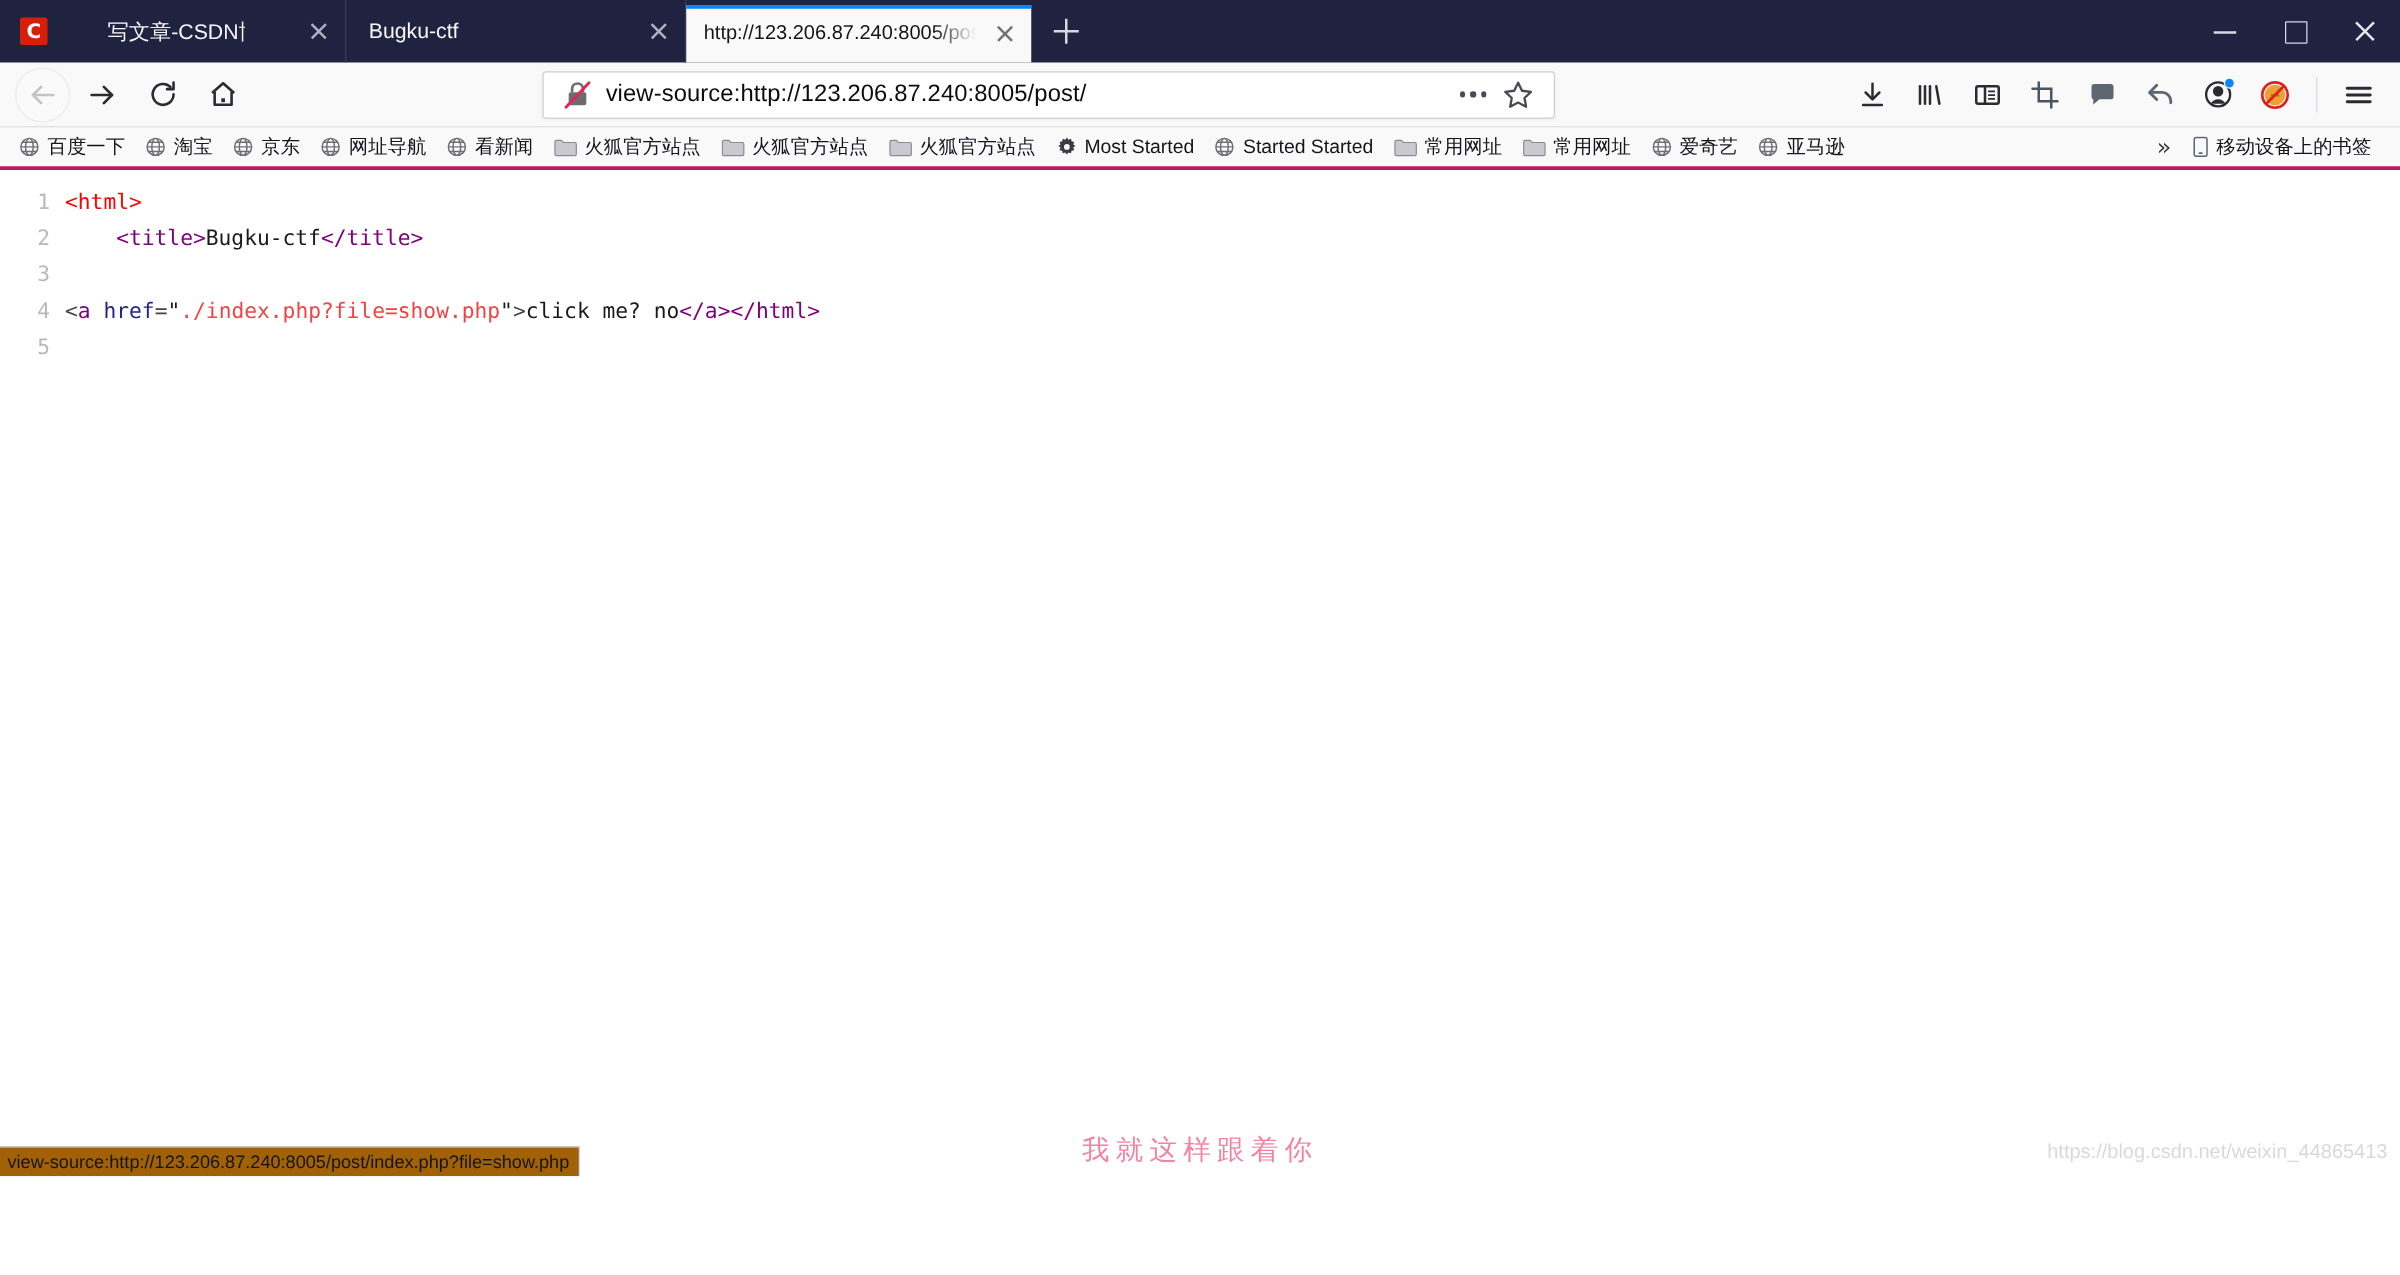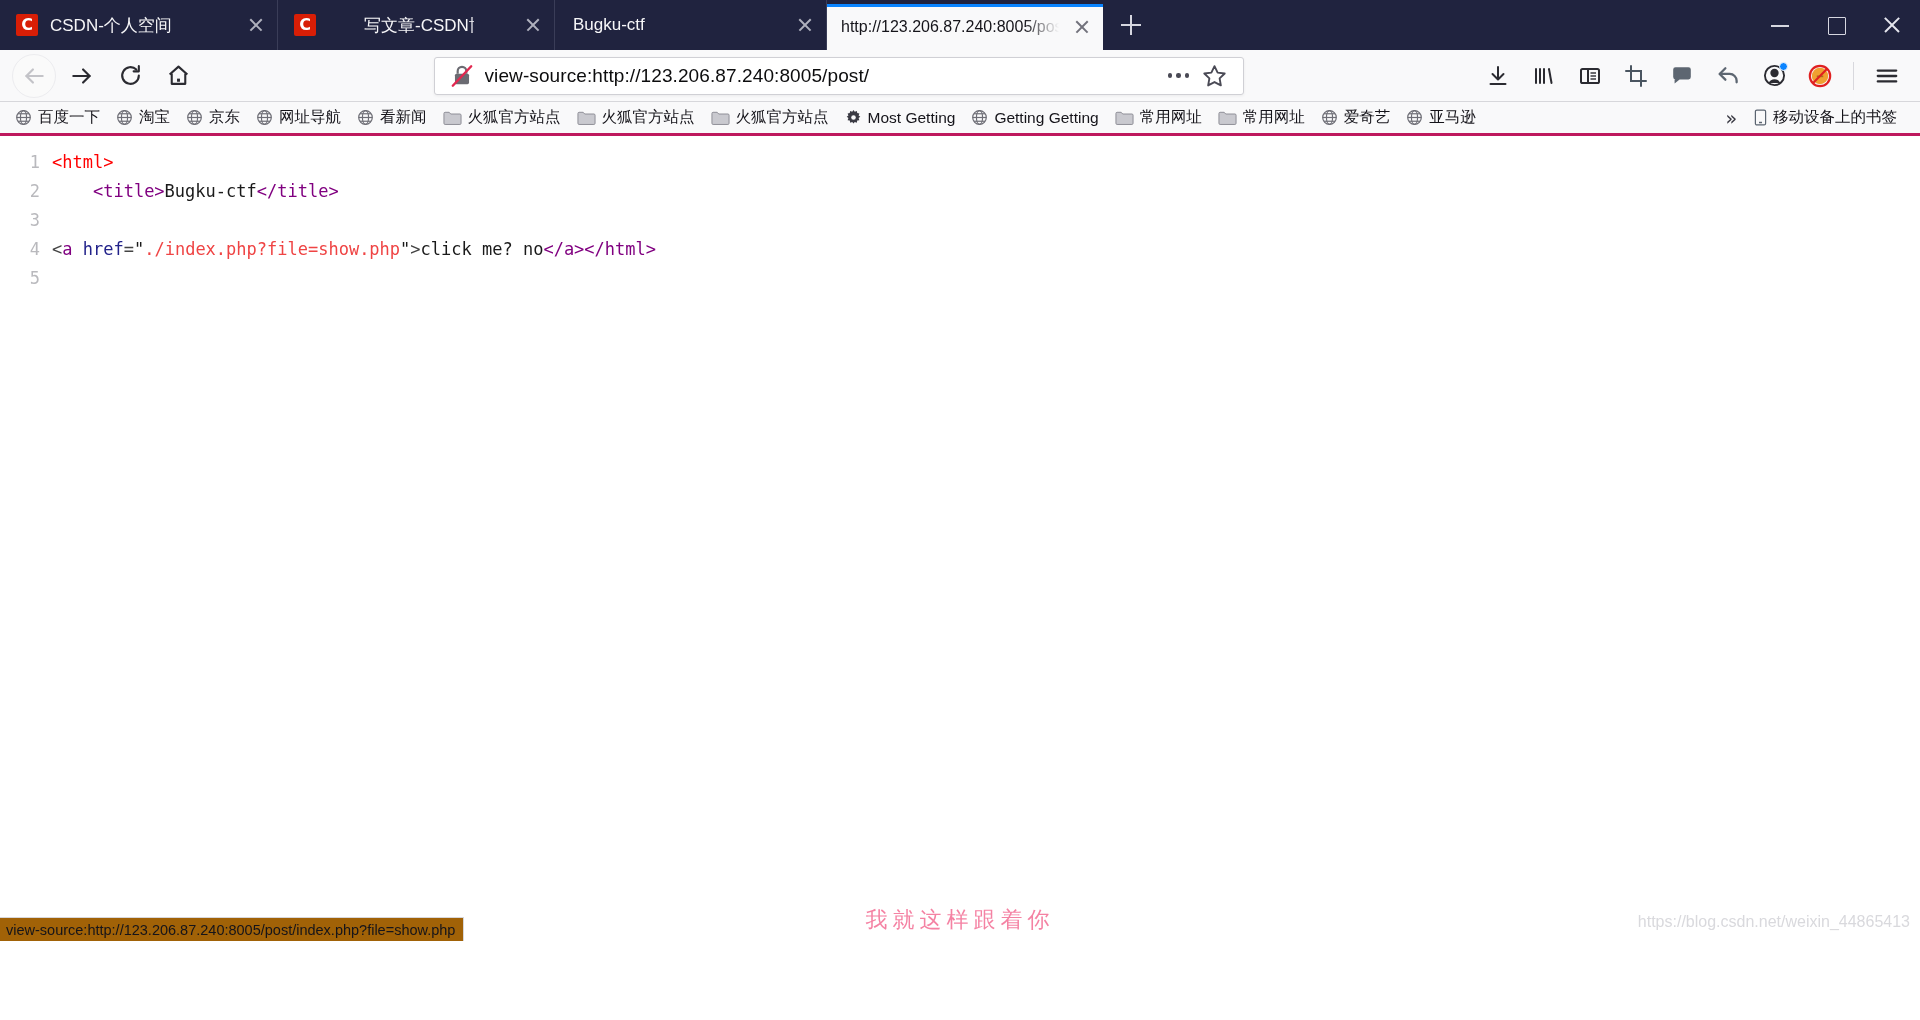--- a/index.html
+++ b/index.html
@@ -295,27 +295,20 @@
     font-size: 14.5px;
     color: #15141a;
     white-space: nowrap;
   }
 </style>
 </head>
 <body>
 
 <div id="tabstrip">
 
-  <div class="tab t1">
-    <span class="favicon">
-        <span class="csdn-ico"></span>
-      </span>
-    <span class="tlabel">CSDN-个人空间</span>
-    <span class="tclose"></span>
-  </div>
 
   <div class="tab t2">
     <span class="favicon">
         <span class="csdn-ico"></span>
       </span>
     <span class="tlabel">写文章-CSDN博客</span>
     <span class="tclose"></span>
   </div>
 
   <div class="tab t3">
@@ -566,34 +559,34 @@
     <span>火狐官方站点</span>
   </div>
 
   <div class="bm">
     <span class="bicon">
       <svg width="17" height="17" viewBox="0 0 20 20" fill="#3b3b44">
         <path d="M10 1.2l1.5 2 2.4-.9.5 2.5 2.5.5-.9 2.4 2 1.5-2 1.5.9 2.4-2.5.5-.5 2.5-2.4-.9-1.5 2-1.5-2-2.4.9-.5-2.5-2.5-.5.9-2.4-2-1.5 2-1.5-.9-2.4 2.5-.5.5-2.5 2.4.9z"></path>
         <circle cx="10" cy="10" r="2.7" fill="#f9f9fa"></circle>
       </svg>
     </span>
-    <span>Most Getting</span>
-  </div>
-
-  <div class="bm">
-    <span class="bicon">
-      <svg width="17" height="17" viewBox="0 0 20 20" fill="none" stroke="#6e6e76" stroke-width="1.4">
-        <circle cx="10" cy="10" r="8"></circle>
-          <ellipse cx="10" cy="10" rx="3.6" ry="8"></ellipse>
-          <line x1="2" y1="10" x2="18" y2="10"></line>
-          <line x1="3.3" y1="5.6" x2="16.7" y2="5.6"></line>
-          <line x1="3.3" y1="14.4" x2="16.7" y2="14.4"></line>
-      </svg>
-    </span>
-    <span>Getting Getting</span>
+    <span>Most Started</span>
+  </div>
+
+  <div class="bm">
+    <span class="bicon">
+      <svg width="17" height="17" viewBox="0 0 20 20" fill="none" stroke="#6e6e76" stroke-width="1.4">
+        <circle cx="10" cy="10" r="8"></circle>
+          <ellipse cx="10" cy="10" rx="3.6" ry="8"></ellipse>
+          <line x1="2" y1="10" x2="18" y2="10"></line>
+          <line x1="3.3" y1="5.6" x2="16.7" y2="5.6"></line>
+          <line x1="3.3" y1="14.4" x2="16.7" y2="14.4"></line>
+      </svg>
+    </span>
+    <span>Started Started</span>
   </div>
 
   <div class="bm">
     <span class="bicon">
       <svg width="19" height="16" viewBox="0 0 20 16" fill="#c9c9cf" stroke="#8b8b93" stroke-width="1">
         <path d="M1 3.2a1.2 1.2 0 0 1 1.2-1.2h4.3l1.6 1.8h9.7a1.2 1.2 0 0 1 1.2 1.2v8.6a1.2 1.2 0 0 1-1.2 1.2H2.2A1.2 1.2 0 0 1 1 13.6z"></path>
       </svg>
     </span>
     <span>常用网址</span>
   </div>

